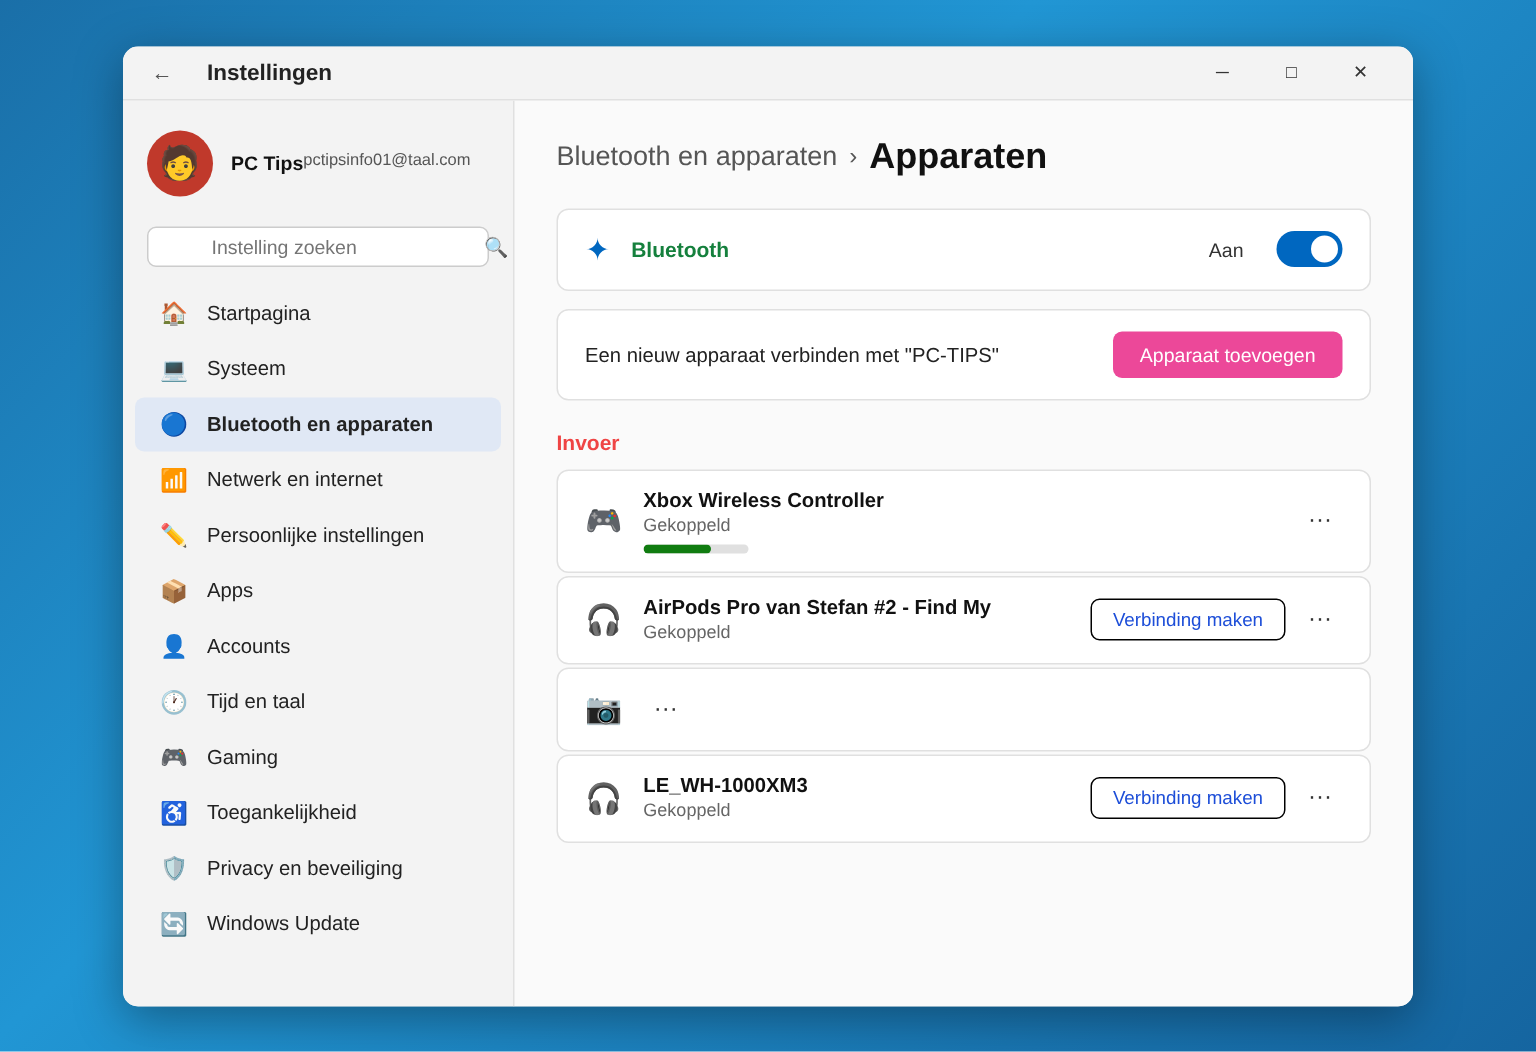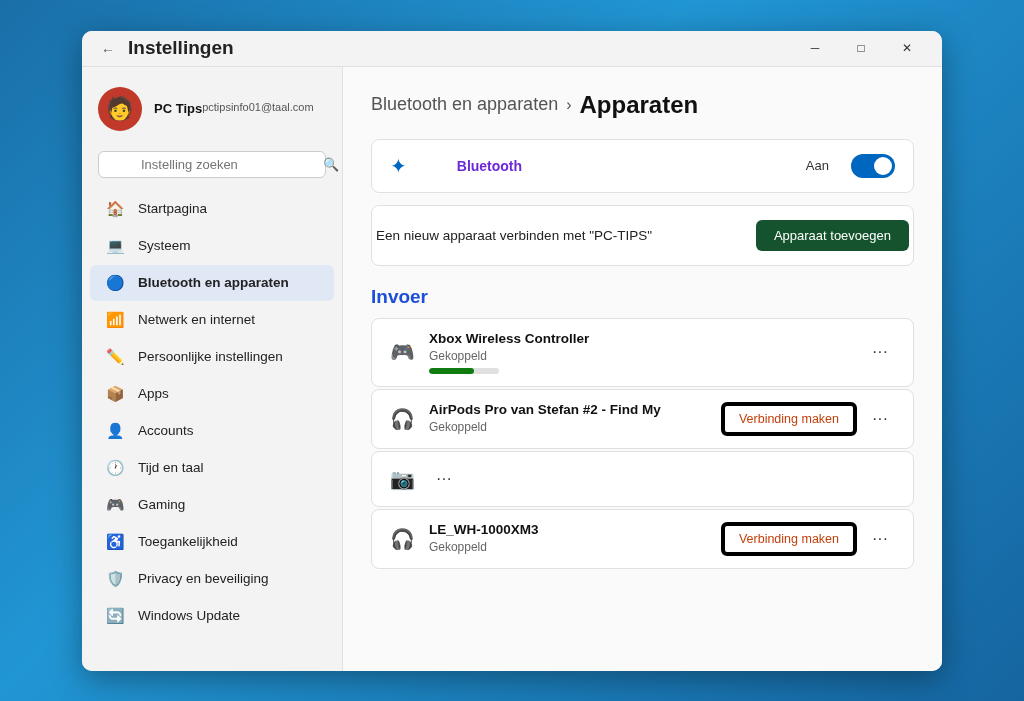--- a/index.html
+++ b/index.html
@@ -36,22 +36,22 @@
     .titlebar-back {
       width: 28px;
       height: 28px;
       display: flex; align-items: center; justify-content: center;
       border-radius: 4px;
       cursor: pointer;
       color: #555;
       font-size: 14px;
     }
     .titlebar-title {
-      margin-left: 6px;
-      font-size: 19px;
+      margin-left: 16px;
+      font-size: 15px;
       font-weight: 600;
       color: #222;
       flex: 1;
     }
     .titlebar-controls {
       display: flex;
       gap: 0;
     }
     .titlebar-btn {
       width: 46px;
@@ -163,21 +163,21 @@
       margin-bottom: 12px;
       padding: 14px 18px;
     }
     .bluetooth-row {
       display: flex;
       align-items: center;
       gap: 14px;
     }
     .bluetooth-icon { font-size: 20px; color: #0067c0; }
     .bluetooth-info { flex: 1; }
-    .bluetooth-name { font-size: 14px; font-weight: 600; color: #6d28d9; margin-left: 36px; }
+    .bluetooth-name { font-size: 14px; font-weight: 600; color: #15803d; }
     .bluetooth-sub { font-size: 12px; color: #666; }
     .toggle-label { font-size: 13px; color: #333; margin-right: 8px; text-align: center; }
     .toggle {
       width: 44px; height: 24px;
       background: #0067c0;
       border-radius: 12px;
       position: relative;
       cursor: pointer;
       display: inline-block;
       flex-shrink: 0;
@@ -190,38 +190,38 @@
       border-radius: 50%;
       background: white;
     }
     .connect-card {
       display: flex;
       align-items: center;
       justify-content: space-between;
       background: white;
       border-radius: 8px;
       border: 1px solid #e0e0e0;
-      padding: 14px 4px;
+      padding: 14px 18px;
       margin-bottom: 20px;
     }
     .connect-text { font-size: 13.5px; color: #222; }
     .btn-primary {
-      background: #14532d;
+      background: #ec4899;
       color: white;
       border: none;
       border-radius: 6px;
       padding: 8px 18px;
       font-size: 13px;
       cursor: pointer;
       font-weight: 500;
     }
     .section-label {
-      font-size: 19px;
+      font-size: 14px;
       font-weight: 700;
-      color: #1d4ed8;
+      color: #ef4444;
       margin-bottom: 10px;
       margin-top: 4px;
     }
     .device-card {
       background: white;
       border-radius: 8px;
       border: 1px solid #e0e0e0;
       margin-bottom: 2px;
       padding: 12px 18px;
       display: flex;
@@ -242,26 +242,26 @@
     }
     .battery-fill {
       height: 100%;
       background: #107c10;
       border-radius: 3px;
       width: 65%;
     }
     .device-actions { display: flex; align-items: center; gap: 8px; }
     .btn-secondary {
       background: white;
-      border: 4px solid #000000;
+      border: 1px solid #000000;
       border-radius: 6px;
       padding: 6px 14px;
       font-size: 12.5px;
       cursor: pointer;
-      color: #c2410c;
+      color: #1d4ed8;
       text-align: center;
     }
     .more-btn {
       width: 30px; height: 30px;
       border-radius: 4px;
       display: flex; align-items: center; justify-content: center;
       cursor: pointer;
       color: #333;
       font-size: 16px;
     }

